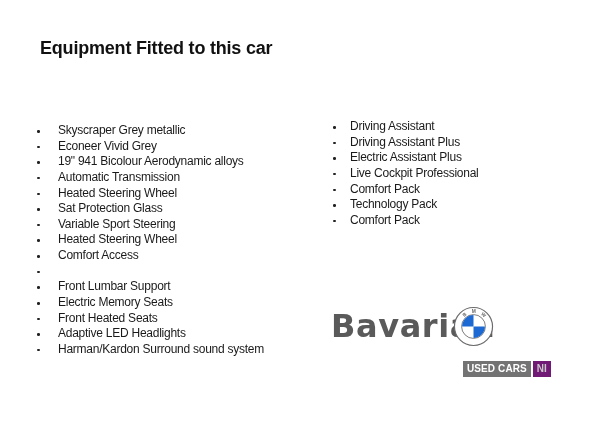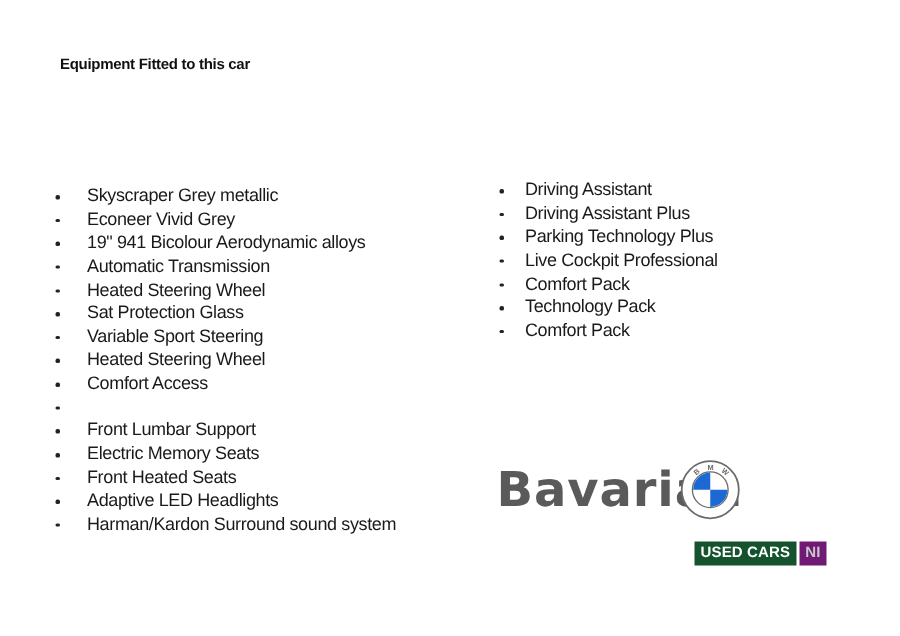--- a/index.html
+++ b/index.html
@@ -12,21 +12,21 @@
       height: 424px;
       position: relative;
       overflow: hidden;
       font-family: "Liberation Sans", sans-serif;
       color: #111111;
     }
     .title {
       position: absolute;
       left: 40px;
       top: 38px;
-      font-size: 10px;
+      font-size: 18px;
       font-weight: bold;
       letter-spacing: -0.2px;
       color: #111111;
       margin: 0;
     }
     ul.equip {
       position: absolute;
       list-style: none;
       margin: 0;
       padding: 0;
@@ -82,21 +82,21 @@
       left: 463px;
       top: 361px;
       height: 16px;
       display: flex;
       align-items: stretch;
       font-size: 10px;
       font-weight: bold;
       letter-spacing: 0.1px;
     }
     .badge .used {
-      background: #14532d;
+      background: #737373;
       color: #ffffff;
       padding: 0 4px;
       line-height: 16px;
     }
     .badge .ni {
       background: #701a75;
       color: #c8c8c8;
       padding: 0 4px;
       line-height: 16px;
       margin-left: 2px;
@@ -121,21 +121,21 @@
   <li><span class="bullet"></span><span>Front Lumbar Support</span></li>
   <li><span class="bullet"></span><span>Electric Memory Seats</span></li>
   <li><span class="bullet"></span><span>Front Heated Seats</span></li>
   <li><span class="bullet"></span><span>Adaptive LED Headlights</span></li>
   <li><span class="bullet"></span><span>Harman/Kardon Surround sound system</span></li>
 </ul>
 
 <ul class="equip" id="right-list">
   <li><span class="bullet"></span><span>Driving Assistant</span></li>
   <li><span class="bullet"></span><span>Driving Assistant Plus</span></li>
-  <li><span class="bullet"></span><span>Parking Technology Plus</span></li>
+  <li><span class="bullet"></span><span>Electric Assistant Plus</span></li>
   <li><span class="bullet"></span><span>Live Cockpit Professional</span></li>
   <li><span class="bullet"></span><span>Comfort Pack</span></li>
   <li><span class="bullet"></span><span>Technology Pack</span></li>
   <li><span class="bullet"></span><span>Comfort Pack</span></li>
 </ul>
 
 <div class="brand">
   <span class="brand-word">Bavarian</span>
 </div>
 

